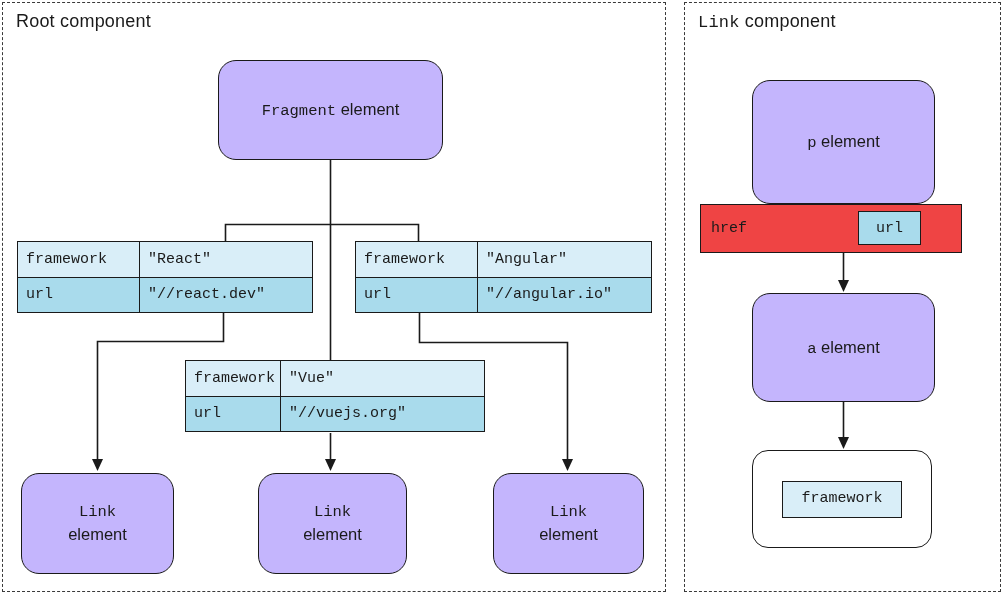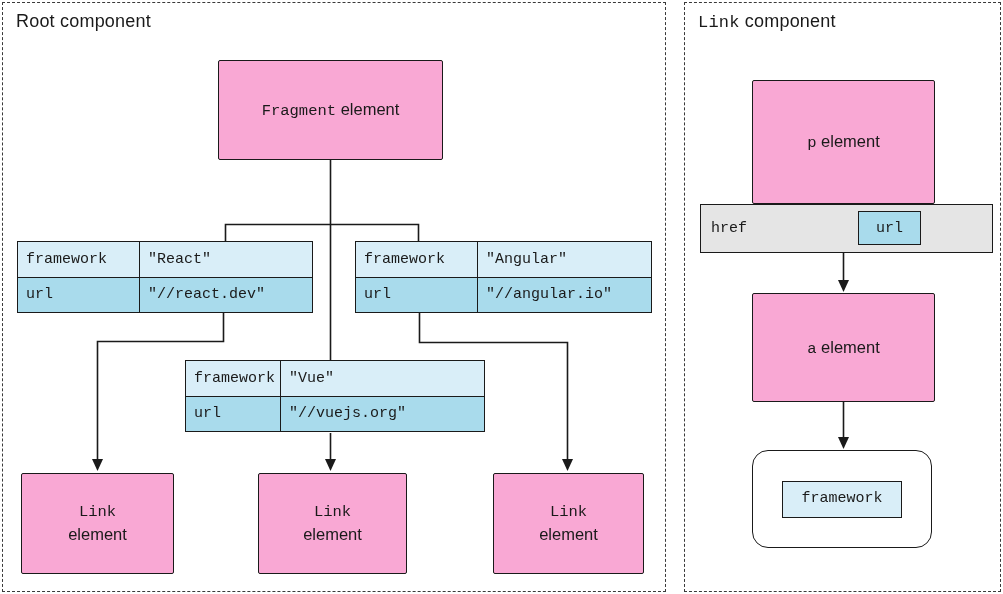--- a/index.html
+++ b/index.html
@@ -12,22 +12,22 @@
   #root-panel { left:2px; top:2px; width:662px; height:588px; }
   #link-panel { left:684px; top:2px; width:315px; height:588px; }
   .panel-title { position:absolute; font-size:18px; letter-spacing:0.2px; white-space:pre; }
   #root-title { left:16px; top:11px; }
   #link-title { left:698px; top:11px; }
 
   .code { font-family:"Liberation Mono","DejaVu Sans Mono",monospace; }
   .panel-title .code { font-size:17px; }
 
   .node {
-    position:absolute; background:#f9a8d4; border:1.6px solid #1a1a1a;
-    border-radius:2px; display:flex; flex-direction:column;
+    position:absolute; background:#c4b5fd; border:1.6px solid #1a1a1a;
+    border-radius:18px; display:flex; flex-direction:column;
     align-items:center; justify-content:center; text-align:center;
     font-size:16.5px; line-height:1.35; box-sizing:border-box;
   }
   .node .code { font-size:15.5px; }
 
   #fragment-node { left:218px; top:60px;  width:225px; height:100px; }
   #p-node        { left:752px; top:80px;  width:183px; height:124px; }
   #a-node        { left:752px; top:293px; width:183px; height:109px; }
   #link-node-1   { left:21px;  top:473px; width:153px; height:101px; }
   #link-node-2   { left:258px; top:473px; width:149px; height:101px; }
@@ -57,22 +57,22 @@
     display:flex; align-items:center; padding-left:8px; box-sizing:border-box;
     font-family:"Liberation Mono","DejaVu Sans Mono",monospace; font-size:15px;
     white-space:pre; overflow:hidden;
   }
   .pcell.key { border-right:1.6px solid #1a1a1a; flex:0 0 auto; }
   #react-table .pcell.key, #angular-table .pcell.key { width:122px; }
   #vue-table .pcell.key { width:95px; }
   .pcell.val { flex:1; }
 
   #href-bar {
-    position:absolute; left:700px; top:204px; width:293px; height:49px;
-    background:#e5e5e5; border:1.6px solid #1a1a1a; box-sizing:border-box;
+    position:absolute; left:700px; top:204px; width:262px; height:49px;
+    background:#ef4444; border:1.6px solid #1a1a1a; box-sizing:border-box;
   }
   #href-label {
     position:absolute; left:10px; top:0; height:100%；;
     display:flex; align-items:center; height:46px;
     font-family:"Liberation Mono","DejaVu Sans Mono",monospace; font-size:15px;
   }
   #url-chip { position:absolute; left:157px; top:6px; width:63px; height:34px; background:#a9dbec; }
 
   #connector-layer { position:absolute; left:0; top:0; pointer-events:none; }
   .wire { stroke:#1a1a1a; stroke-width:1.6; fill:none; }

